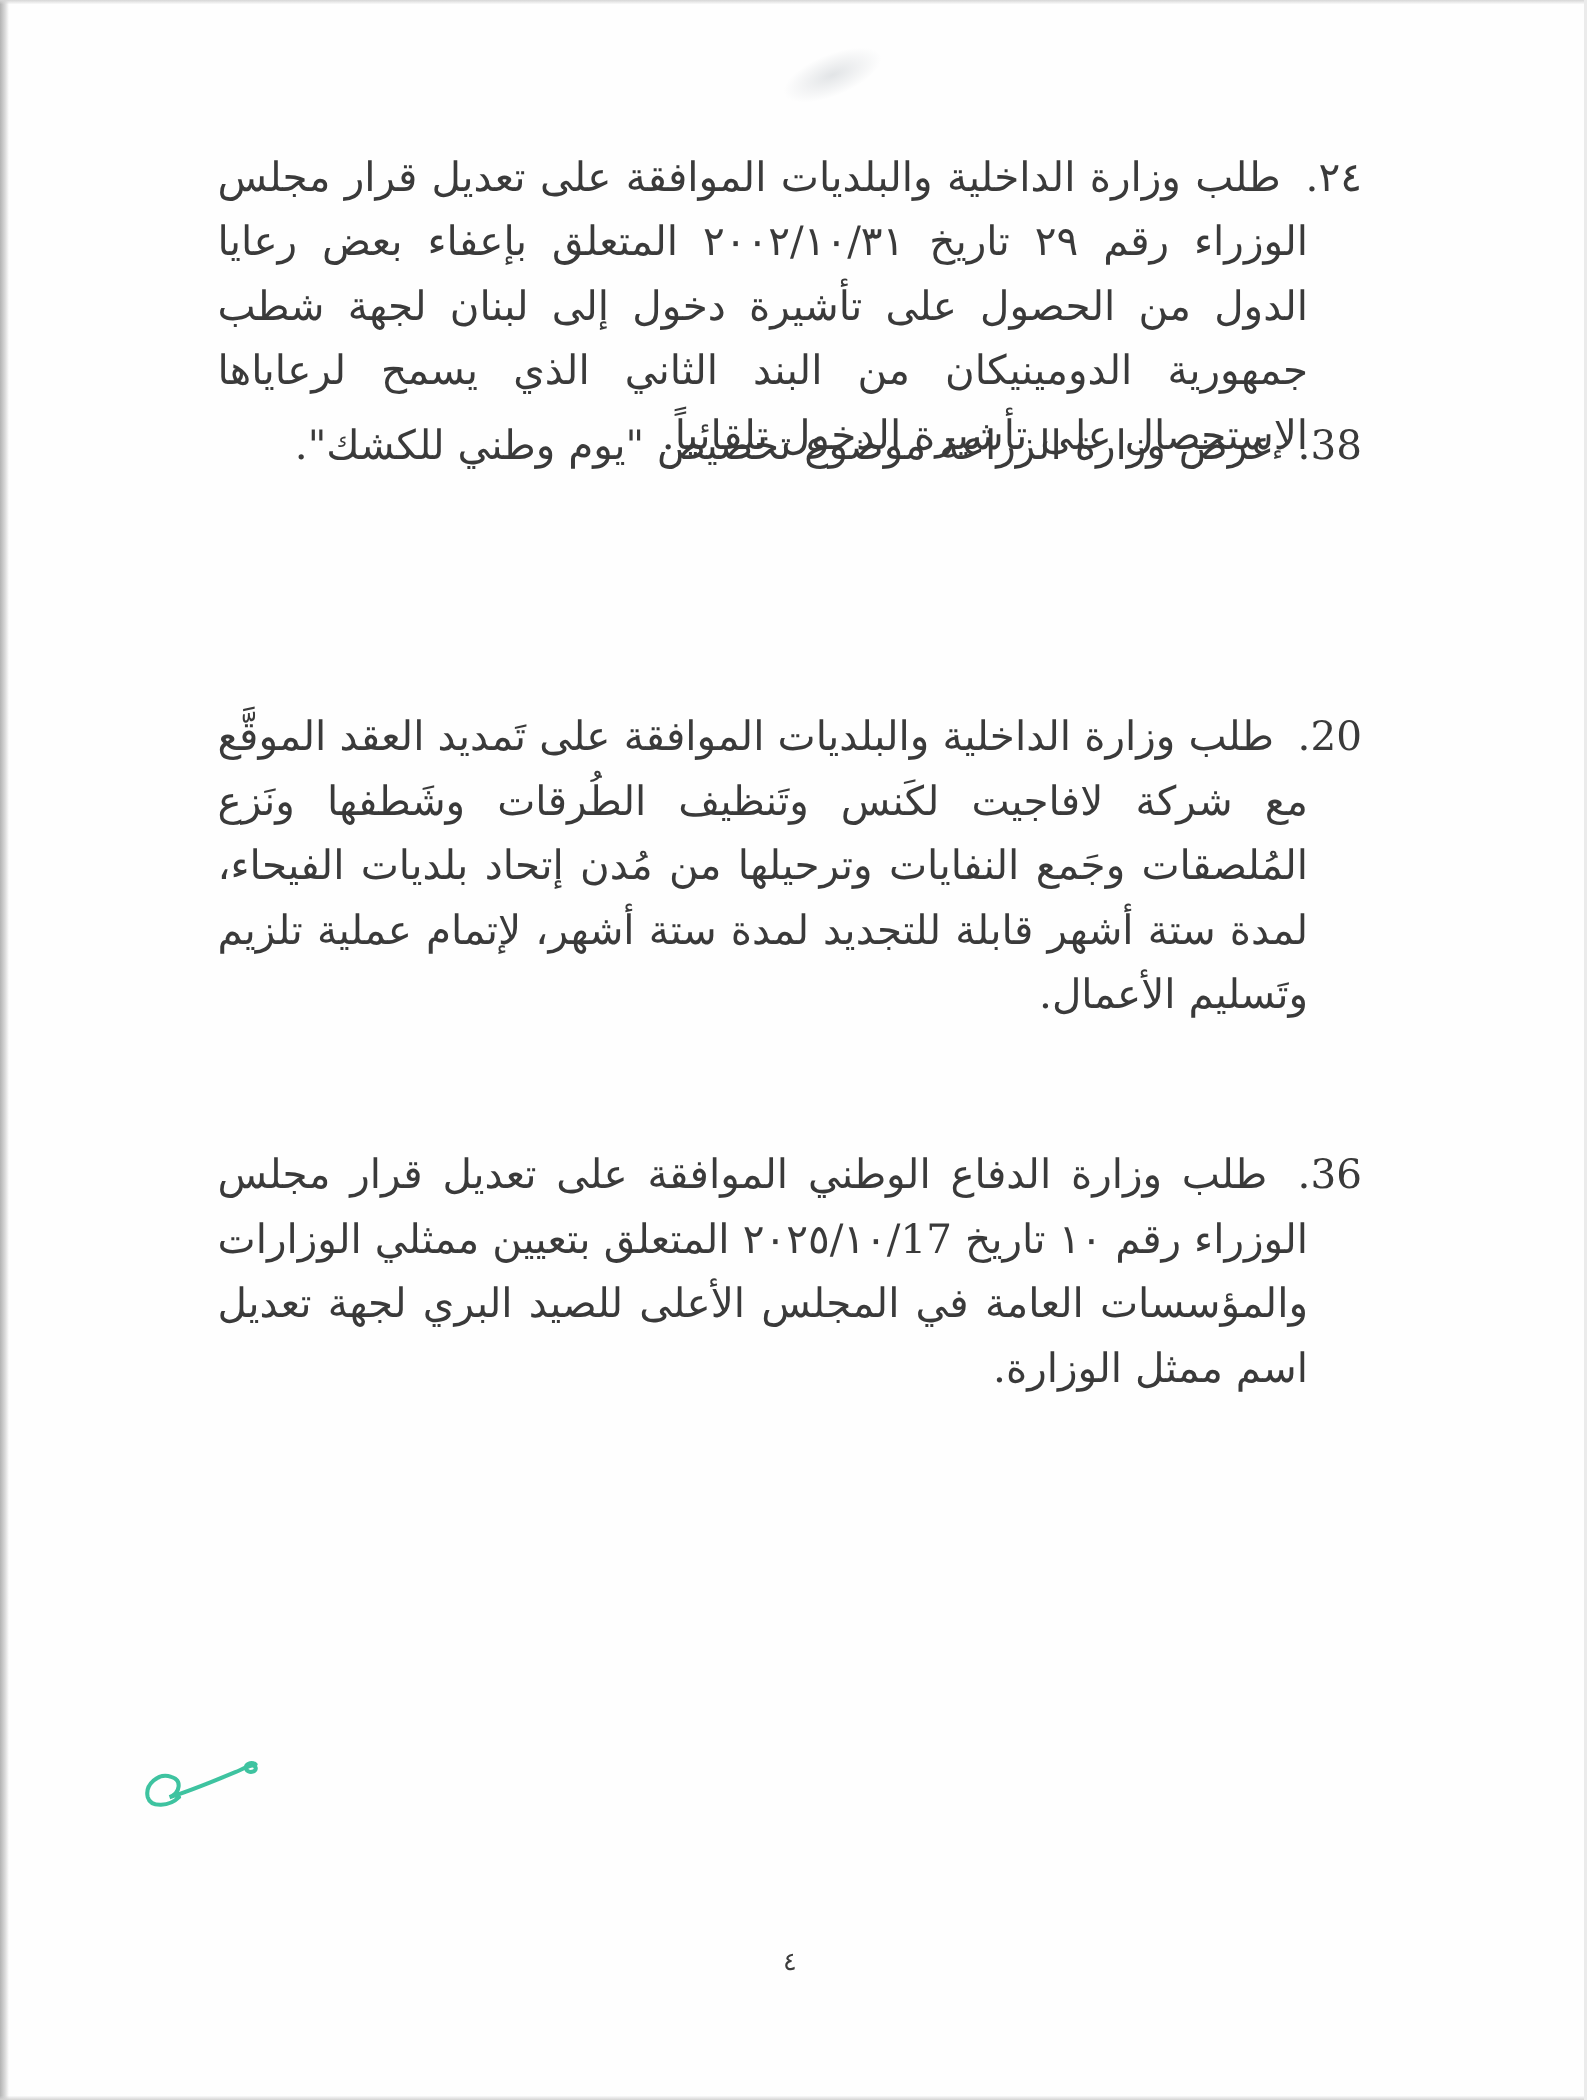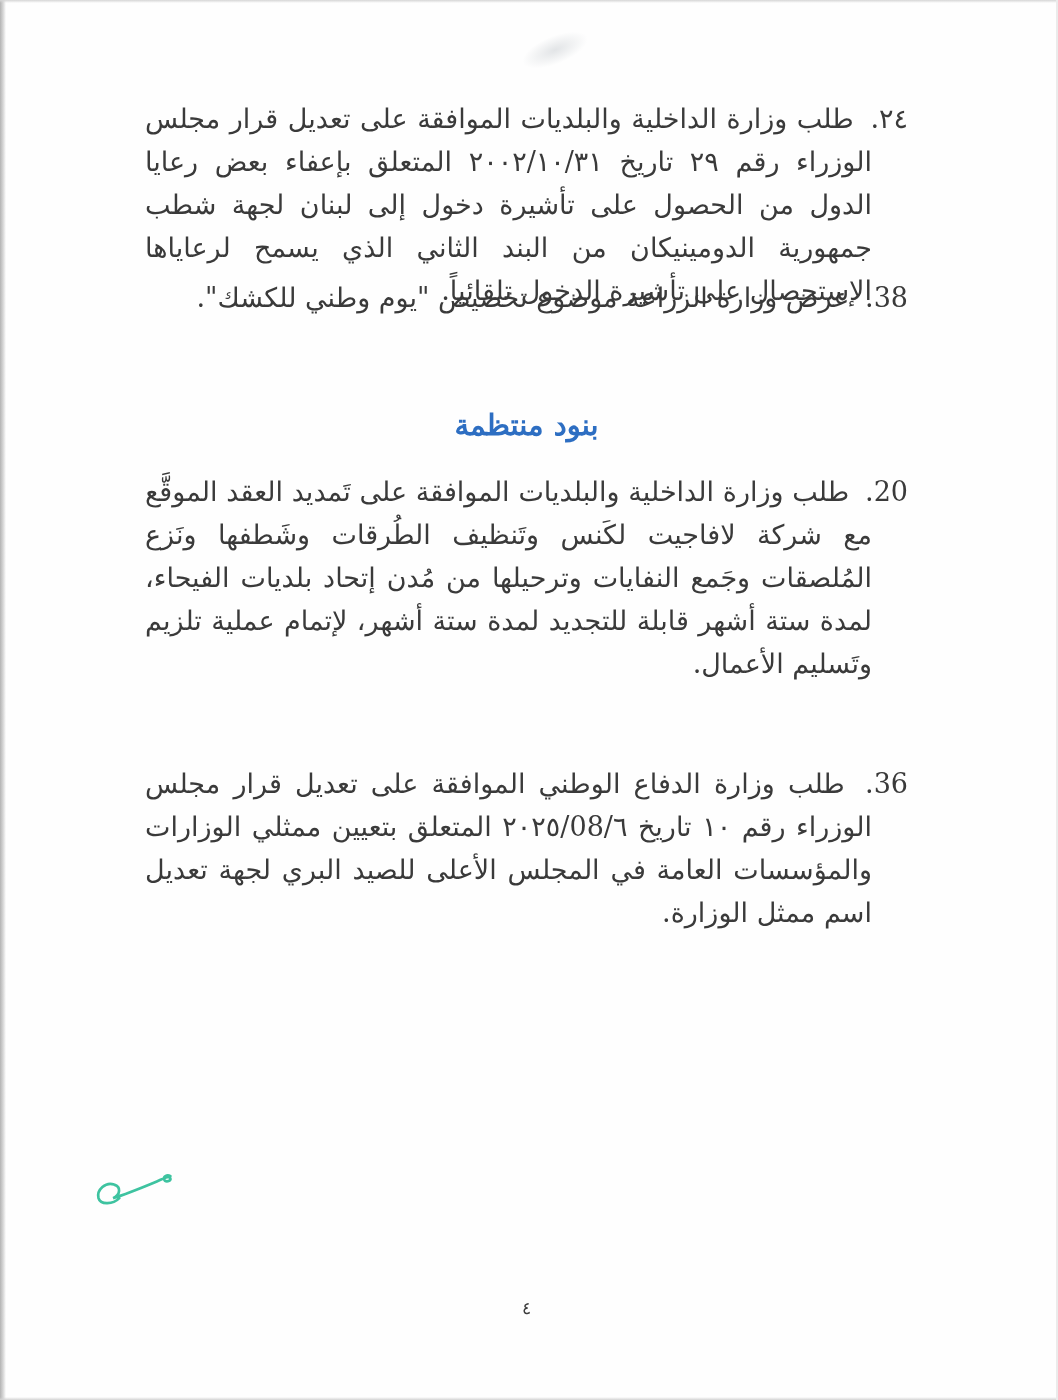--- a/index.html
+++ b/index.html
@@ -100,31 +100,30 @@
   <div class="item" style="top:97px">
     <span class="num">٢٤.</span>
     <span>طلب وزارة الداخلية والبلديات الموافقة على تعديل قرار مجلس الوزراء رقم ٢٩ تاريخ ٢٠٠٢/١٠/٣١ المتعلق بإعفاء بعض رعايا الدول من الحصول على تأشيرة دخول إلى لبنان لجهة شطب جمهورية الدومينيكان من البند الثاني الذي يسمح لرعاياها الإستحصال على تأشيرة الدخول تلقائياً.</span>
   </div>
 
   <div class="item" style="top:276px">
     <span class="num">38.</span>
     <span>عرض وزارة الزراعة موضوع تخصيص "يوم وطني للكشك".</span>
   </div>
 
-  <div class="heading">بنود منتظمة</div>
 
   <div class="item" style="top:470px">
     <span class="num">20.</span>
     <span>طلب وزارة الداخلية والبلديات الموافقة على تَمديد العقد الموقَّع مع شركة لافاجيت لكَنس وتَنظيف الطُرقات وشَطفها ونَزع المُلصقات وجَمع النفايات وترحيلها من مُدن إتحاد بلديات الفيحاء، لمدة ستة أشهر قابلة للتجديد لمدة ستة أشهر، لإتمام عملية تلزيم وتَسليم الأعمال.</span>
   </div>
 
 
   <div class="item" style="top:762px">
     <span class="num">36.</span>
-    <span>طلب وزارة الدفاع الوطني الموافقة على تعديل قرار مجلس الوزراء رقم ١٠ تاريخ ٢٠٢٥/08/٦ المتعلق بتعيين ممثلي الوزارات والمؤسسات العامة في المجلس الأعلى للصيد البري لجهة تعديل اسم ممثل الوزارة.</span>
+    <span>طلب وزارة الدفاع الوطني الموافقة على تعديل قرار مجلس الوزراء رقم ١٠ تاريخ ٢٠٢٥/١٠/17 المتعلق بتعيين ممثلي الوزارات والمؤسسات العامة في المجلس الأعلى للصيد البري لجهة تعديل اسم ممثل الوزارة.</span>
   </div>
 
 
 
   <svg class="signature" viewBox="0 0 84 48">
     <path d="M 26 27
              C 20 33, 8 34, 6 27
              C 4 19, 13 11, 21 14
              C 28 16, 27 24, 20 27
              C 30 24, 50 16, 62 11

